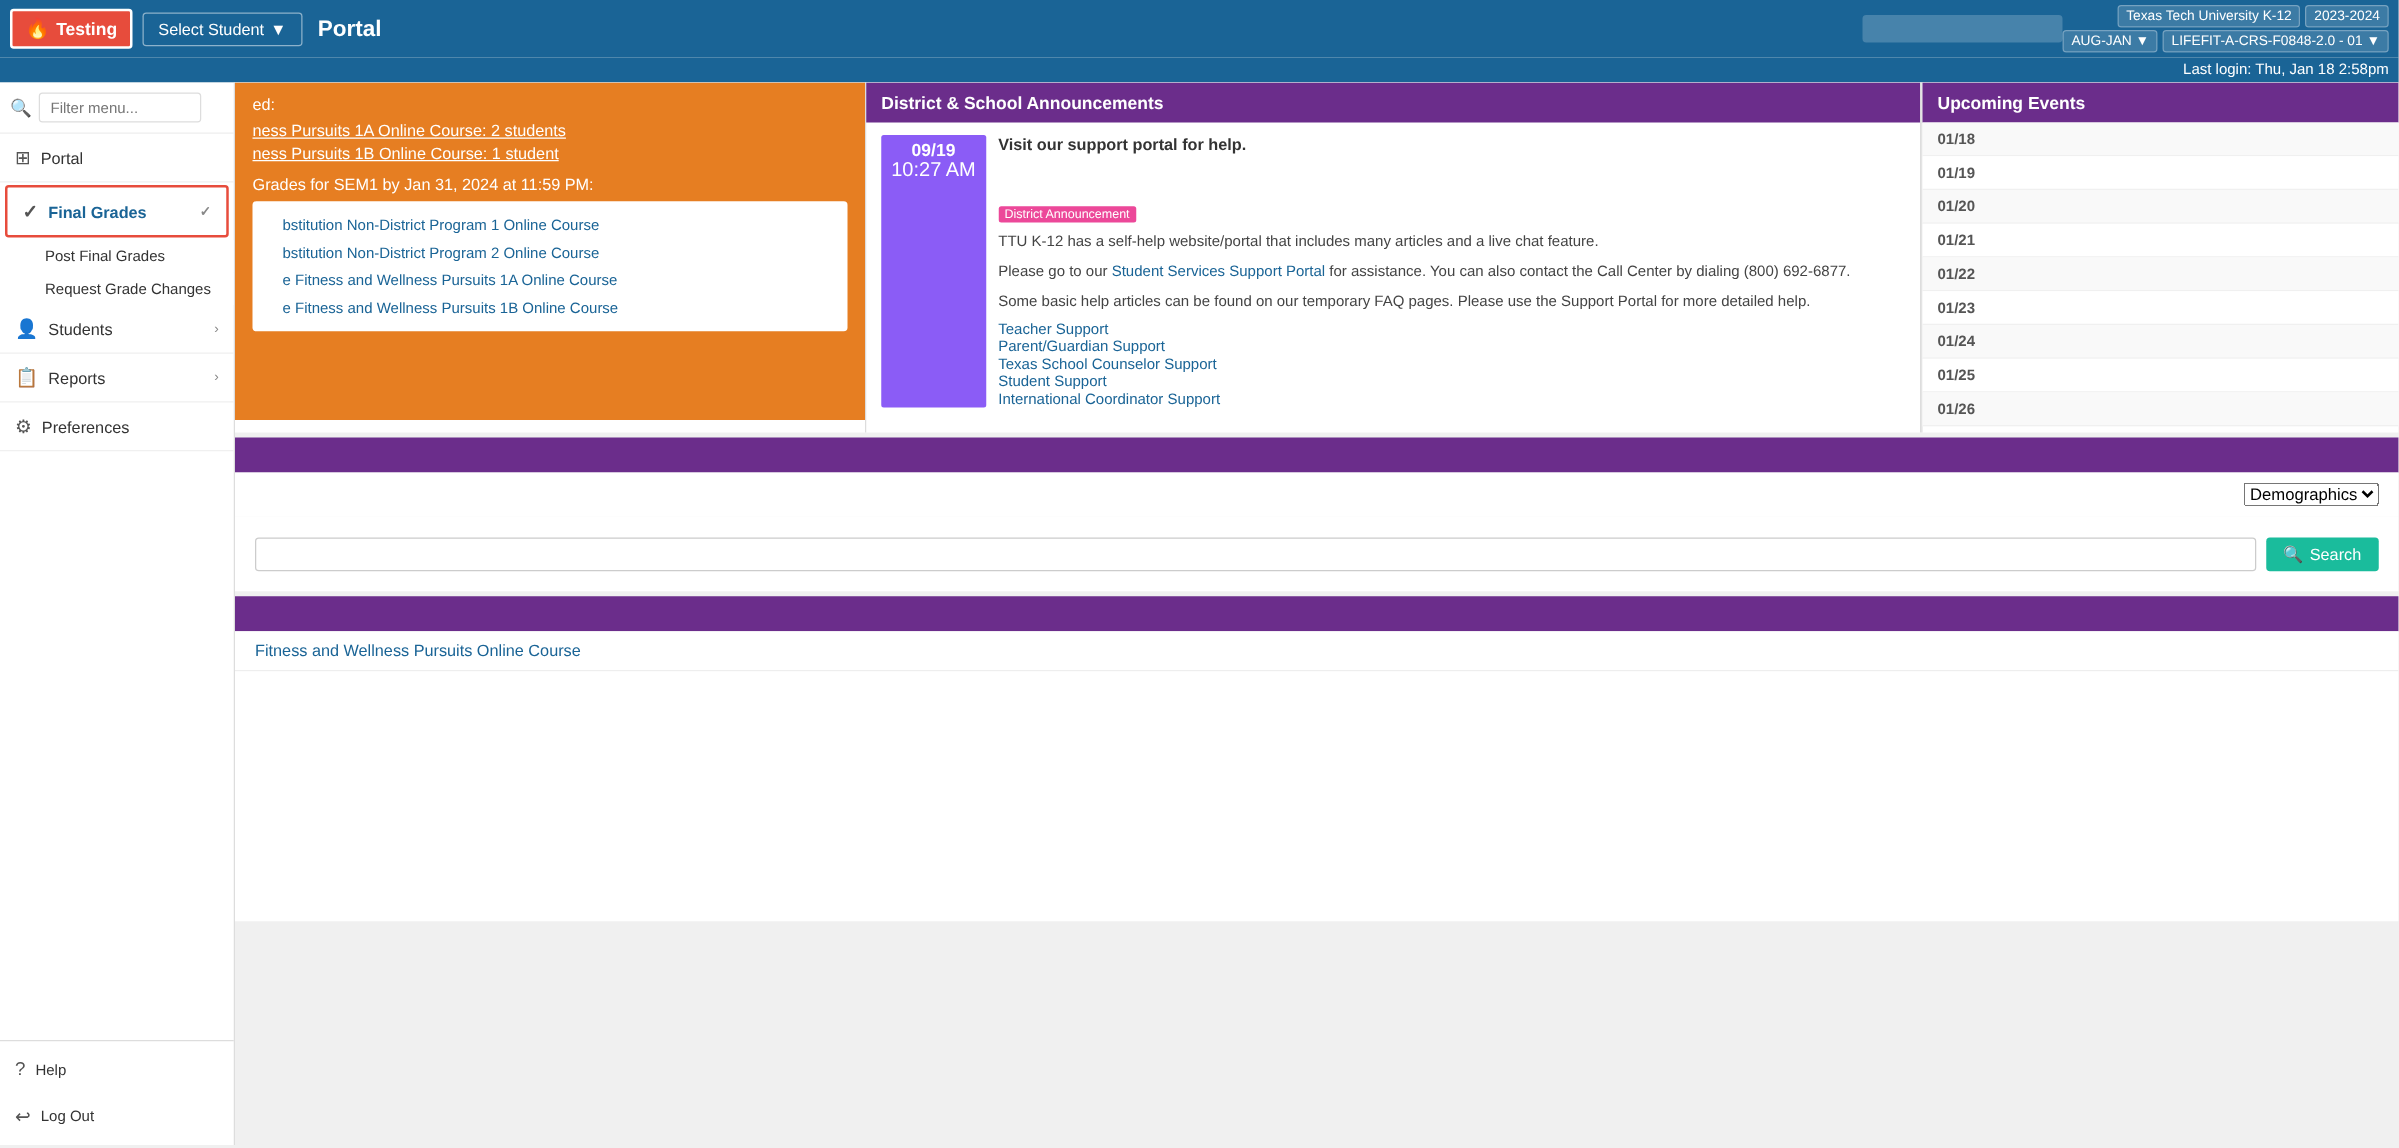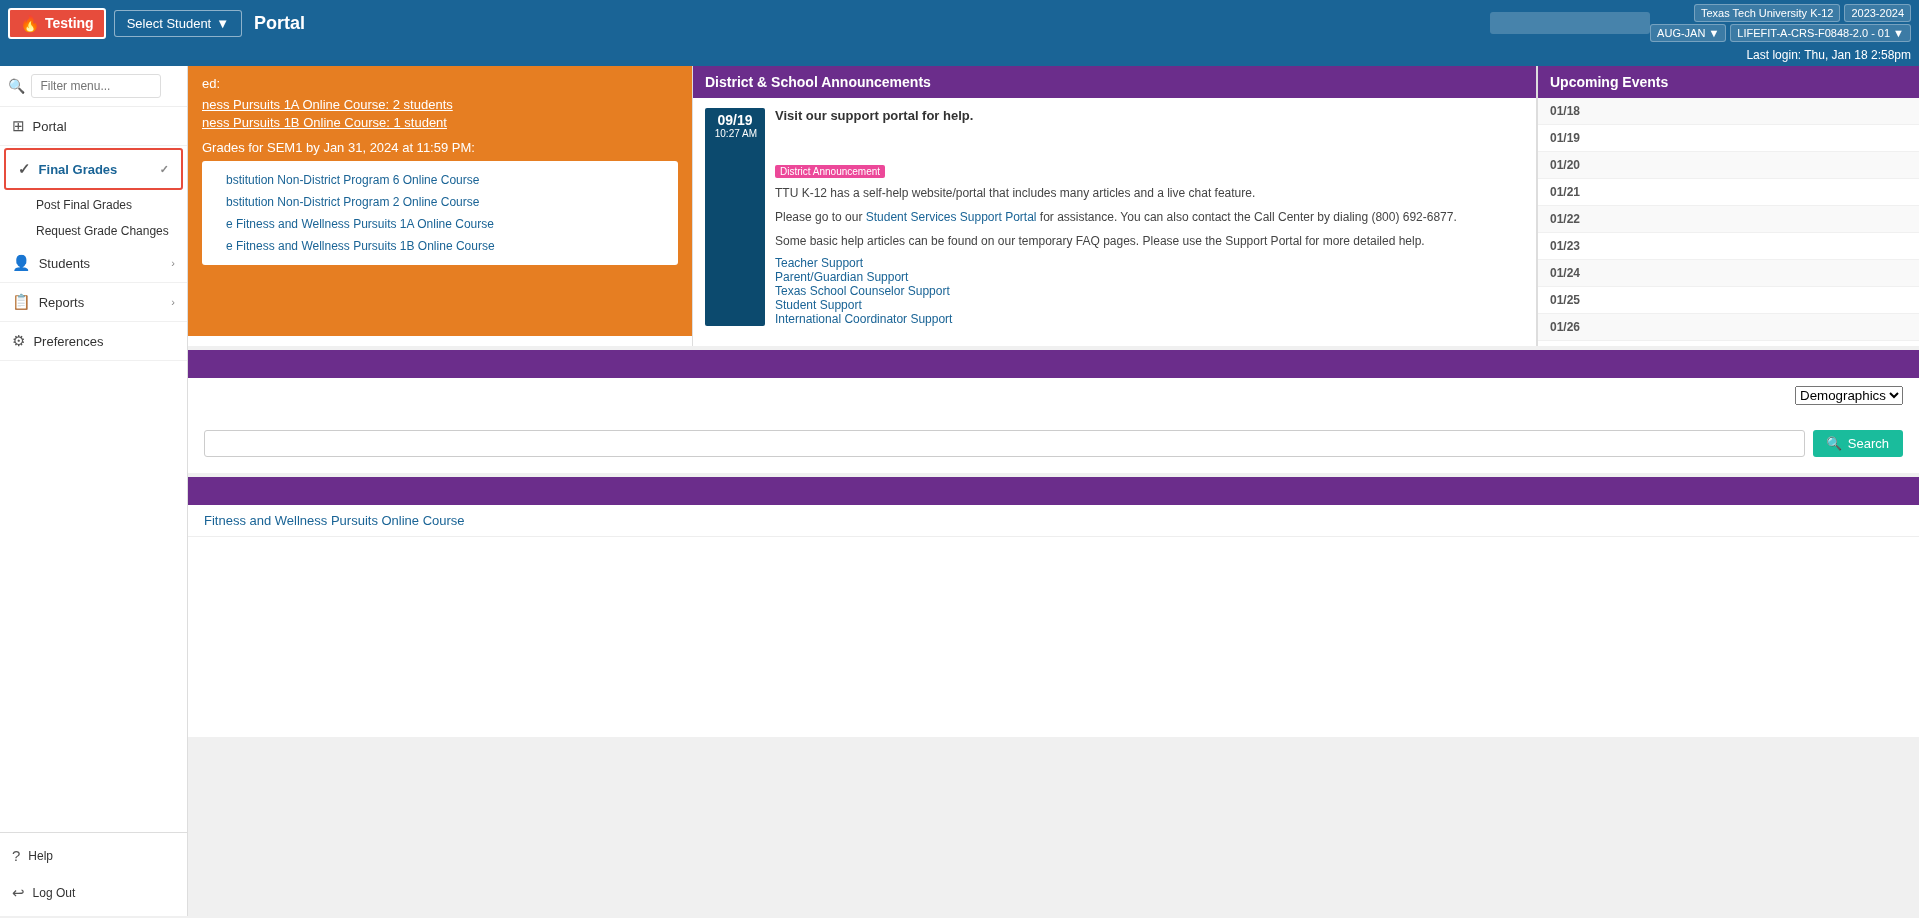--- a/index.html
+++ b/index.html
@@ -200,31 +200,31 @@
       padding: 10px 12px;
       font-size: 12px;
       color: #333;
     }
     .announcement-item {
       display: flex;
       gap: 10px;
       margin-bottom: 8px;
     }
     .announcement-date-box {
-      background: #0c4a6e;
+      background: #8b5cf6;
       color: white;
       padding: 4px 8px;
       font-size: 12px;
       text-align: center;
       min-width: 60px;
       border-radius: 2px;
       flex-shrink: 0;
     }
     .announcement-date-box .date { font-size: 14px; font-weight: bold; }
-    .announcement-date-box .time { font-size: 10px; text-align: right; }
+    .announcement-date-box .time { font-size: 16px; }
     .announcement-text h4 {
       font-size: 13px;
       font-weight: bold;
       color: #333;
       margin-bottom: 2px;
     }
     .announcement-text .district-tag {
       background: #ec4899;
       color: white;
       font-size: 10px;
@@ -442,21 +442,21 @@
           <div style="margin-bottom:3px; font-size:13px;">
             <a class="banner-link">ness Pursuits 1A Online Course: 2 students</a>
           </div>
           <div style="margin-bottom:10px; font-size:13px;">
             <a class="banner-link">ness Pursuits 1B Online Course: 1 student</a>
           </div>
           <div style="font-size:13px; margin-bottom:6px;">
             Grades for SEM1 by Jan 31, 2024 at 11:59 PM:
           </div>
           <div style="background:white; border-radius:3px; padding:8px;">
-            <div class="sub-link-item">bstitution Non-District Program 6 Online Course</div>
+            <div class="sub-link-item">bstitution Non-District Program 1 Online Course</div>
             <div class="sub-link-item">bstitution Non-District Program 2 Online Course</div>
             <div class="sub-link-item">e Fitness and Wellness Pursuits 1A Online Course</div>
             <div class="sub-link-item">e Fitness and Wellness Pursuits 1B Online Course</div>
           </div>
         </div>
       </div>
 
       <div class="col-mid">
         <div class="panel-header purple">
           <span>District &amp; School Announcements</span>

